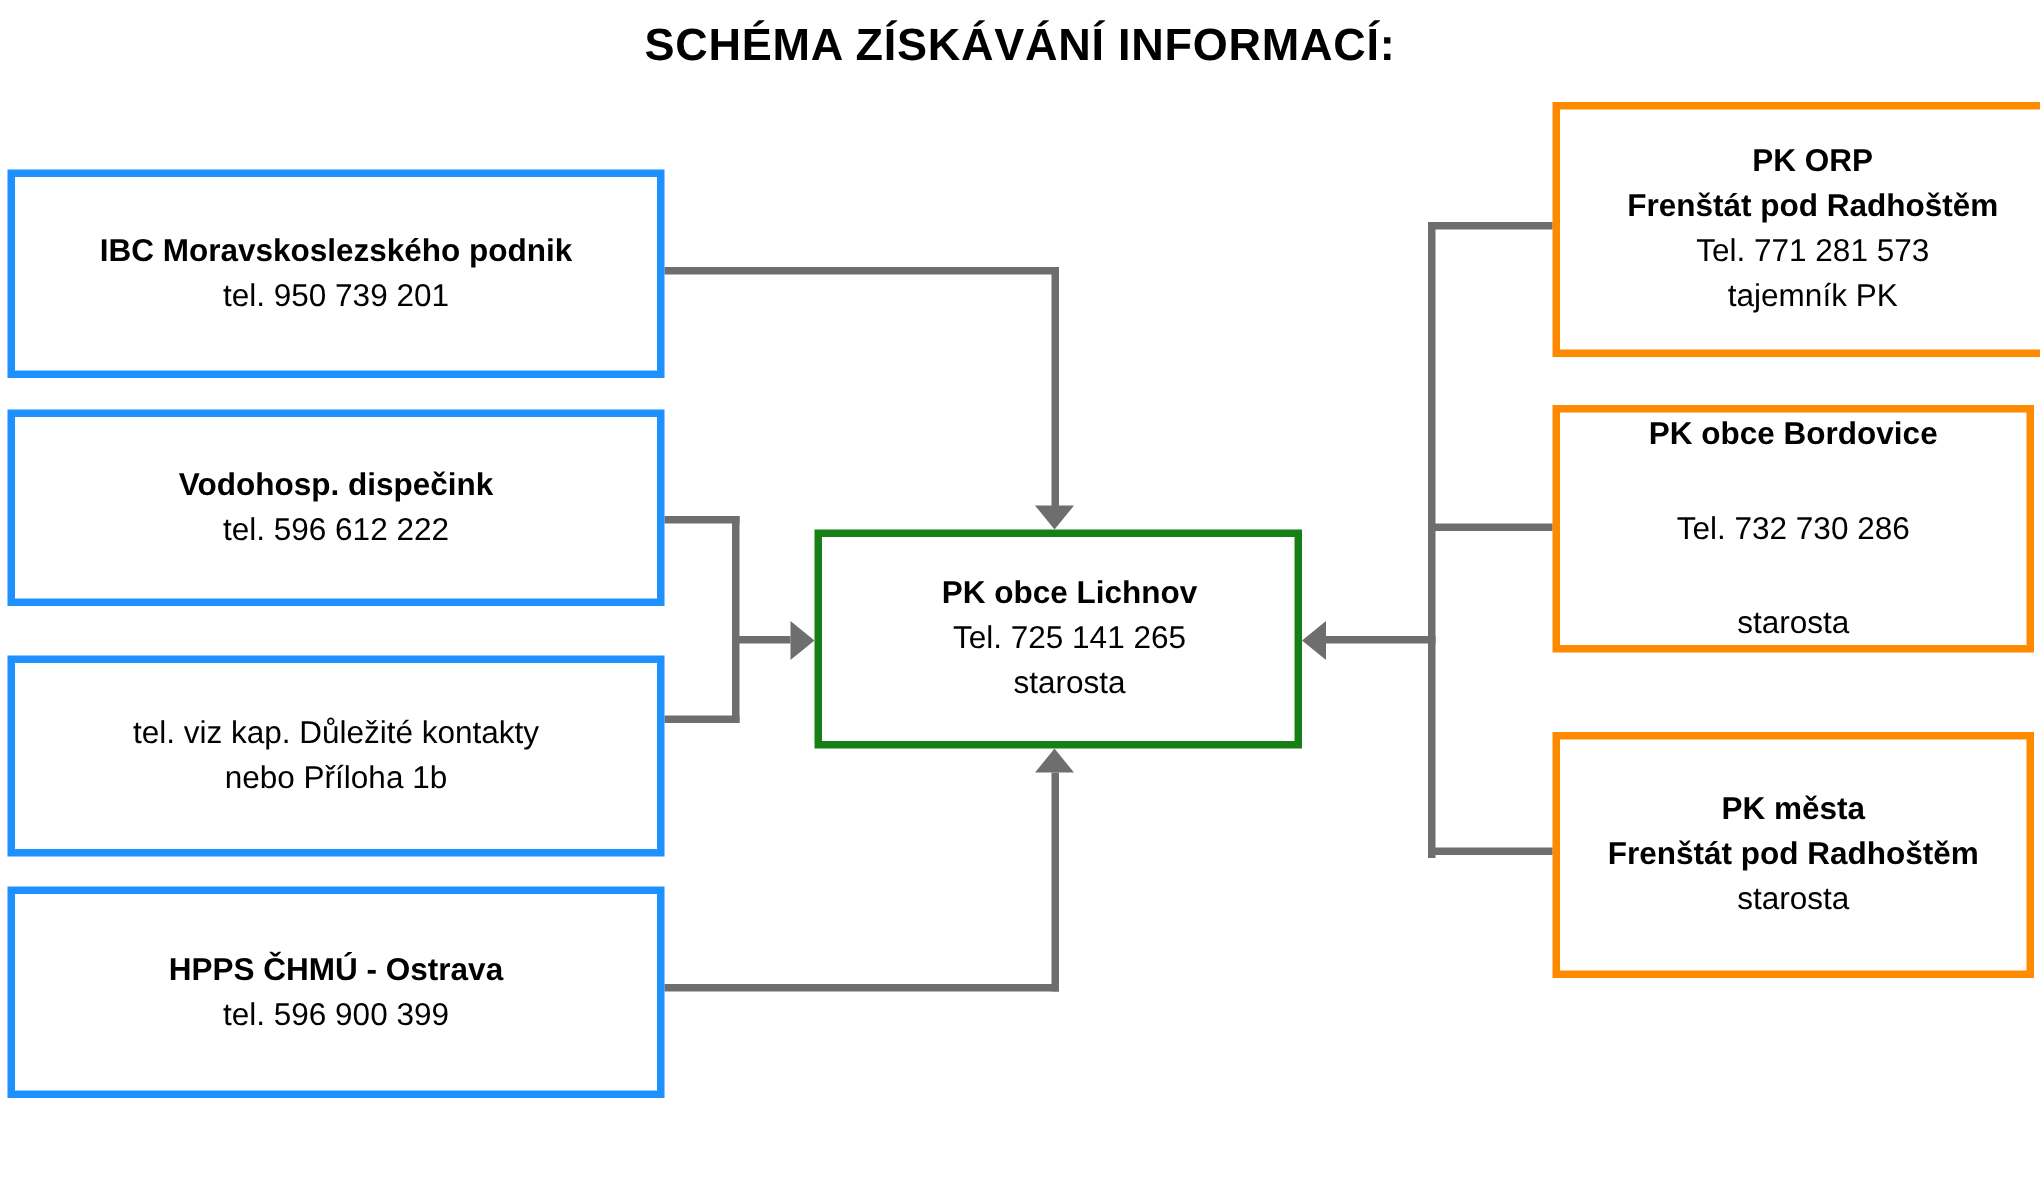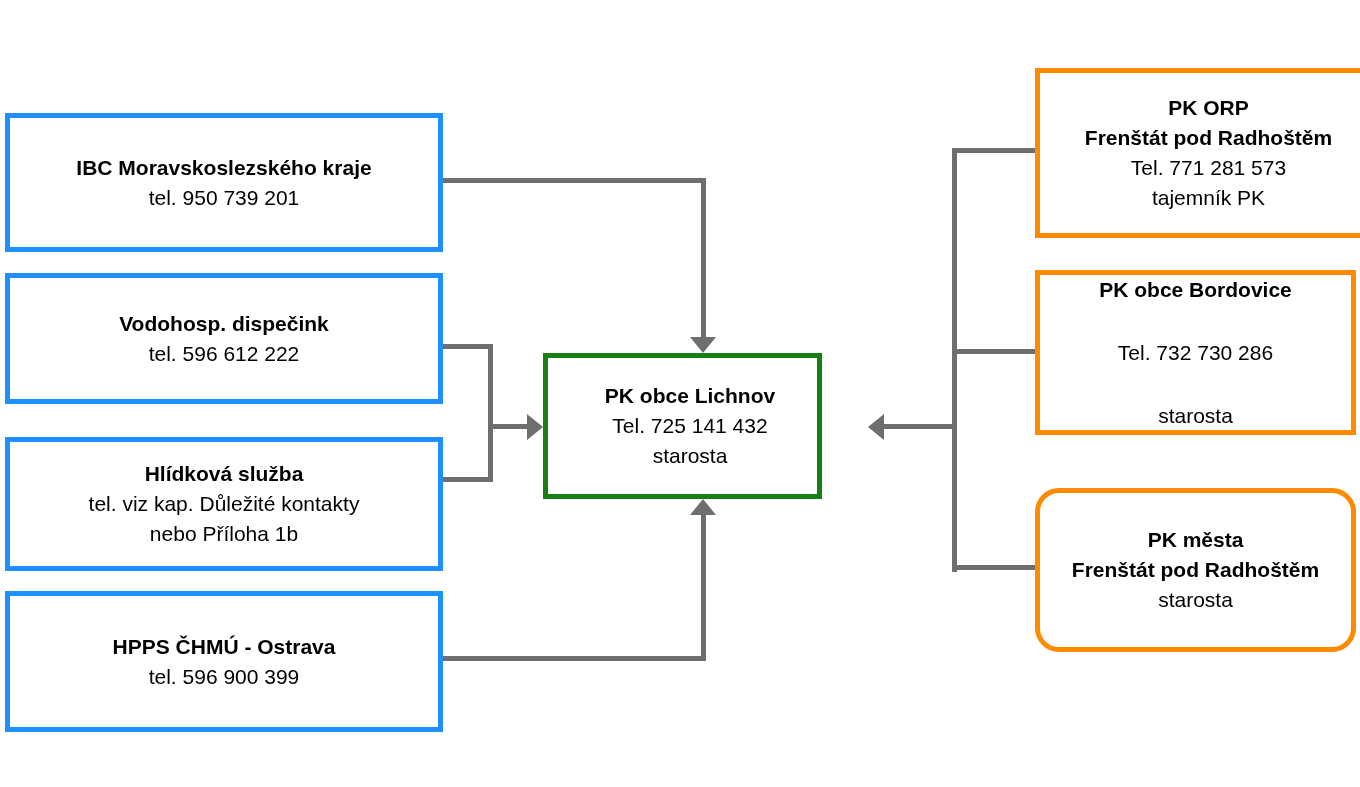--- a/index.html
+++ b/index.html
@@ -53,55 +53,55 @@
   .ah.down{ border-left:13px solid transparent; border-right:13px solid transparent; border-top:16px solid var(--connector); }
   .ah.up{ border-left:13px solid transparent; border-right:13px solid transparent; border-bottom:16px solid var(--connector); }
   .ah.right{ border-top:13px solid transparent; border-bottom:13px solid transparent; border-left:16px solid var(--connector); }
   .ah.left{ border-top:13px solid transparent; border-bottom:13px solid transparent; border-right:16px solid var(--connector); }
 
   
   #node-ibc      { left:5px;    top:113px; width:438px; height:139px; }
   #node-vodohosp { left:5px;    top:273px; width:438px; height:131px; }
   #node-hlidkova { left:5px;    top:437px; width:438px; height:134px; }
   #node-hpps     { left:5px;    top:591px; width:438px; height:141px; }
-  #node-lichnov  { left:543px;  top:353px; width:279px; height:146px;padding-left:23px; }
+  #node-lichnov  { left:543px;  top:353px; width:325px; height:146px;padding-left:23px; }
   #node-pk-orp       { left:1035px; top:68px;  width:347px; height:170px; }
   #node-pk-bordovice { left:1035px; top:270px; width:321px; height:165px;gap:33px; }
-  #node-pk-mesta     { left:1035px; top:488px; width:321px; height:164px;border-radius:24px; }
+  #node-pk-mesta     { left:1035px; top:488px; width:321px; height:164px; }
 </style>
 </head>
 <body>
 
 <div class="canvas">
 
+  <div class="title">SCHÉMA ZÍSKÁVÁNÍ INFORMACÍ:</div>
 
   <div class="box blue" id="node-ibc">
-    <div class="b">IBC Moravskoslezského kraje</div>
+    <div class="b">IBC Moravskoslezského podnik</div>
     <div>tel. 950 739 201</div>
   </div>
 
   <div class="box blue" id="node-vodohosp">
     <div class="b">Vodohosp. dispečink</div>
     <div>tel. 596 612 222</div>
   </div>
 
   <div class="box blue" id="node-hlidkova">
-    <div class="b">Hlídková služba</div>
     <div>tel. viz kap. Důležité kontakty</div>
     <div>nebo Příloha 1b</div>
   </div>
 
   <div class="box blue" id="node-hpps">
     <div class="b">HPPS ČHMÚ - Ostrava</div>
     <div>tel. 596 900 399</div>
   </div>
 
   <div class="box green" id="node-lichnov">
     <div class="b">PK obce Lichnov</div>
-    <div>Tel. 725 141 432</div>
+    <div>Tel. 725 141 265</div>
     <div>starosta</div>
   </div>
 
   <div class="box orange" id="node-pk-orp">
     <div class="b">PK ORP</div>
     <div class="b">Frenštát pod Radhoštěm</div>
     <div>Tel. 771 281 573</div>
     <div>tajemník PK</div>
   </div>
 

